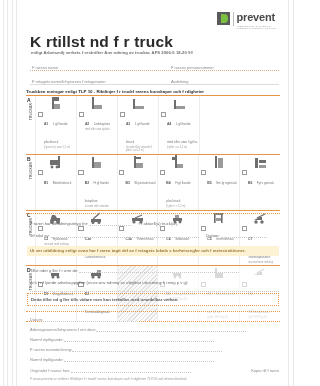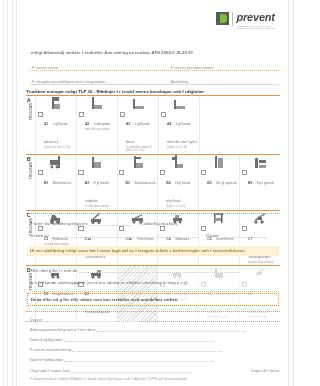--- a/index.html
+++ b/index.html
@@ -13,21 +13,21 @@
   .edge{position:absolute;top:0;bottom:0;background:#e9e9e9;}
   .edge.e1{left:3px;width:1px;}
   .edge.e2{left:7px;width:1px;}
   .edge.e3{left:12px;width:1px;}
   .edge.e4{left:16px;width:1px;}
   .edge.e5{right:4px;width:1px;}
   .edge.e6{right:9px;width:1px;}
   .sheet{position:absolute;left:21px;right:14px;top:0;bottom:0;}
 
   
-  .logo{position:absolute;right:8px;top:12px;display:flex;align-items:flex-start;gap:3px;font-style:italic;}
+  .logo{position:absolute;right:8px;top:12px;display:flex;align-items:flex-start;gap:3px;}
   .logo-mark{width:13px;height:13px;background:#5a5a5a;position:relative;flex:none;}
   .logo-mark:after{content:"";position:absolute;left:4px;top:2px;width:7px;height:9px;background:#7ac143;border-radius:0 4px 4px 0;}
   .logo-divider{width:1px;background:#bdbdbd;height:14px;flex:none;}
   .logo-txt{display:flex;flex-direction:column;line-height:1;}
   .logo-word{font-size:11px;font-weight:bold;letter-spacing:-.2px;color:#4a4a4a;}
   .logo-sub{font-size:2.3px;color:#9a9a9a;letter-spacing:.1px;margin-top:1.5px;}
   .logo-sub2{font-size:2.3px;color:#9a9a9a;letter-spacing:.1px;margin-top:.6px;}
 
   
   .title{position:absolute;left:9px;top:33px;font-size:15.5px;font-weight:bold;color:#2b2b2b;letter-spacing:.2px;}
@@ -94,20 +94,21 @@
     <div class="logo">
       <div class="logo-mark"></div>
       <div class="logo-divider"></div>
       <div class="logo-txt">
         <div class="logo-word">prevent</div>
         <div class="logo-sub">ARBETSMILJO I SAMVERKAN</div>
         <div class="logo-sub2">SVENSKT NARINGSLIV, LO &amp; PTK</div>
       </div>
     </div>
 
+    <div class="title">K rtillst nd f r truck</div>
     <div class="subtitle">enligt Arbetsmilj verkets f reskrifter Anv ndning av truckar, AFS 2006:5 18-20 §§</div>
 
     <div class="fieldrow" style="top:62px;height:9px;">
       <div class="fl" style="left:2px;">F rarens namn</div>
       <div class="dotline"></div>
     </div>
     <div class="fieldrow" style="top:62px;height:9px;left:148px;">
       <div class="fl" style="left:2px;">F rarens personnummer</div>
     </div>
 

